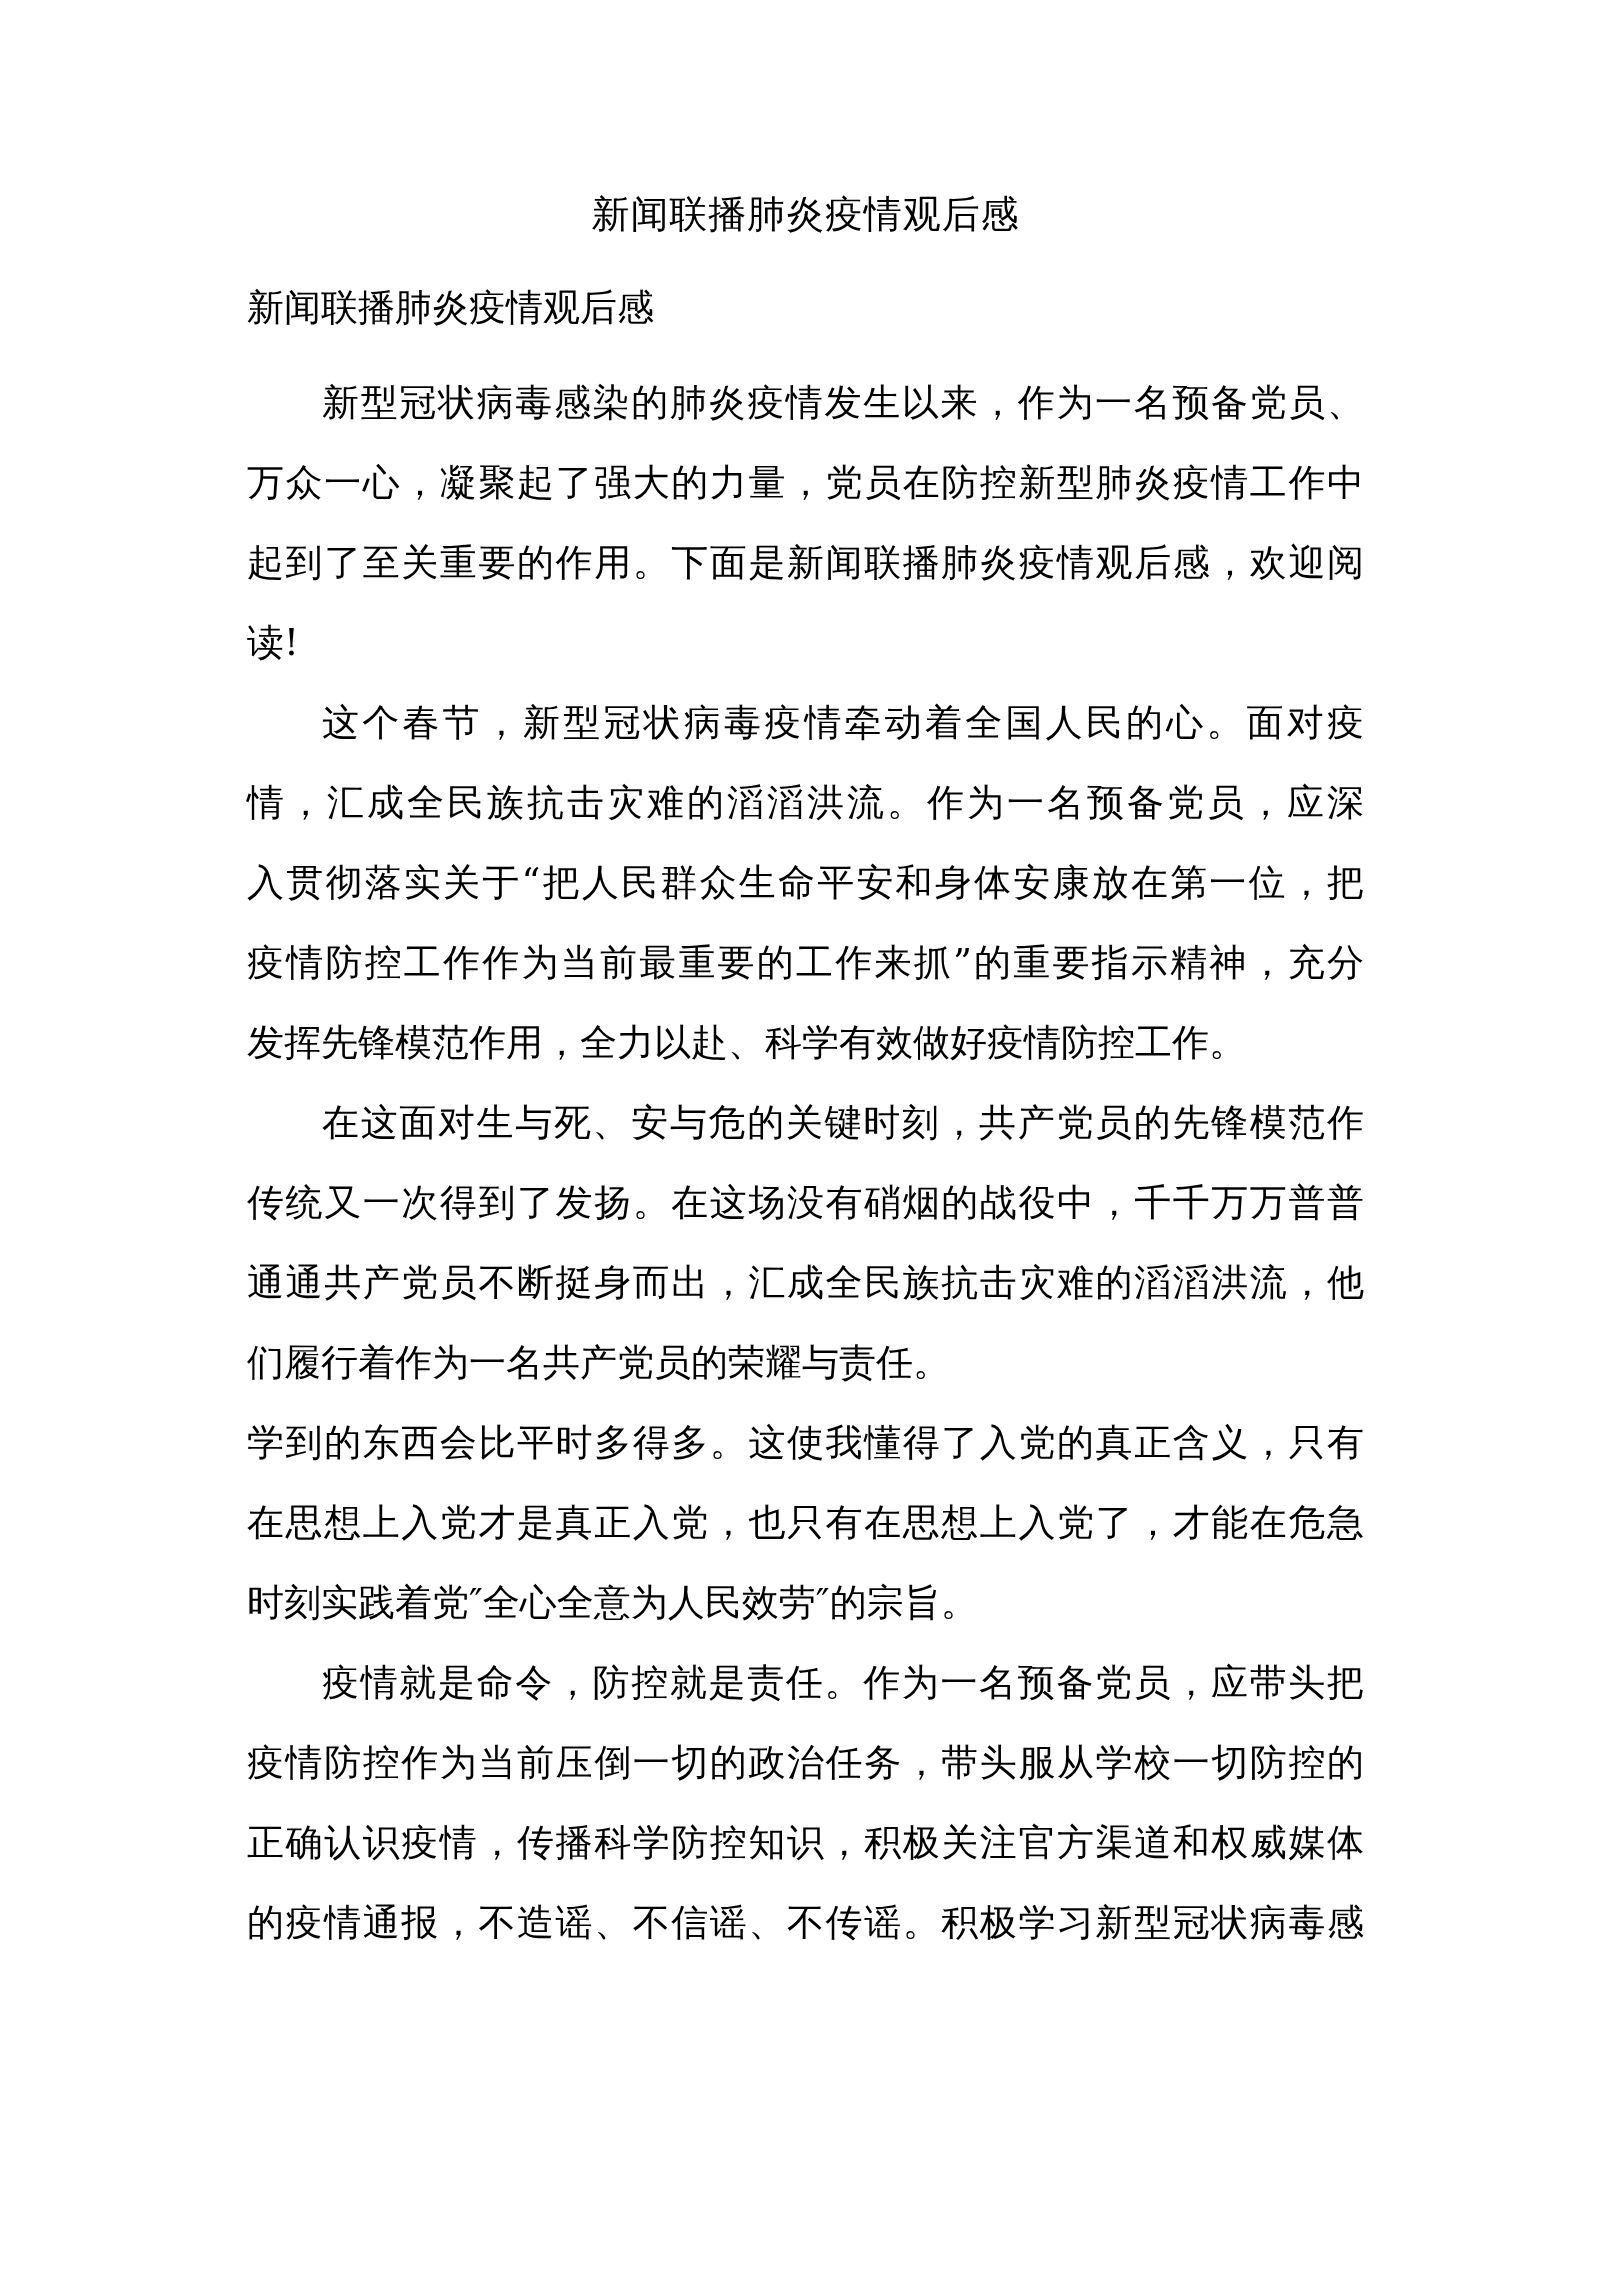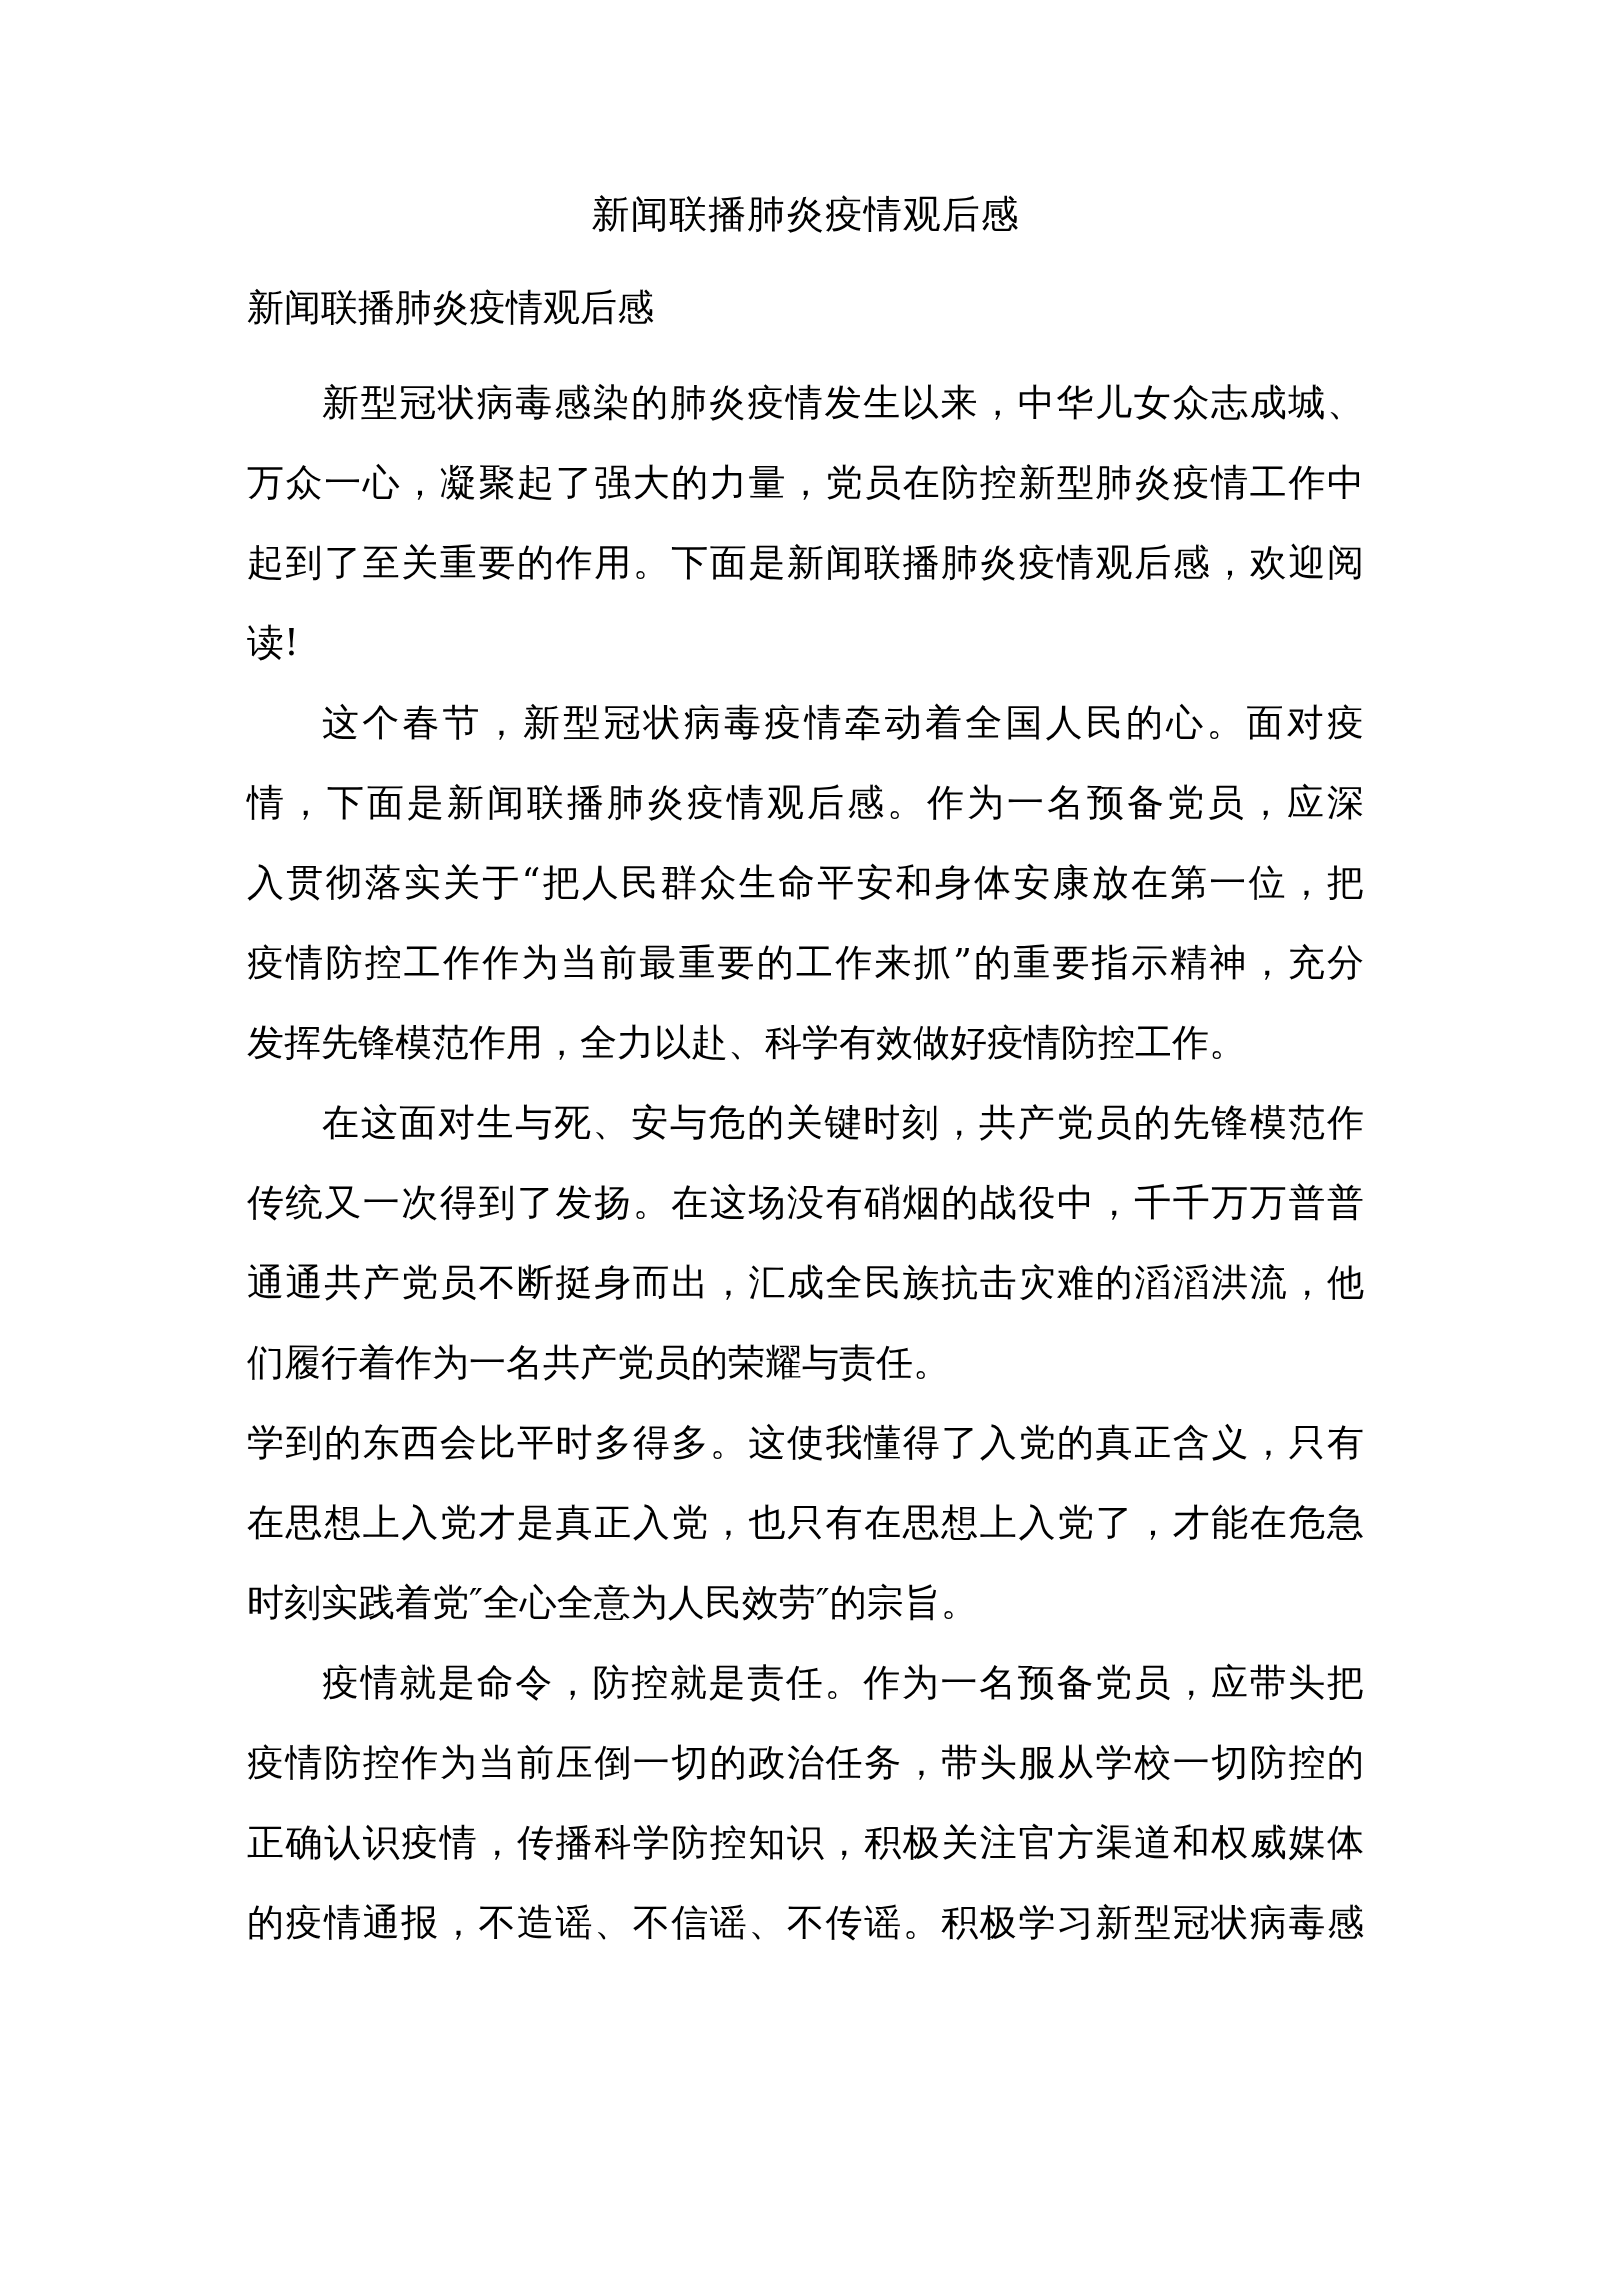--- a/index.html
+++ b/index.html
@@ -70,29 +70,29 @@
 </head>
 <body>
 
 <div class="page">
   <h1 class="doc-title">新闻联播肺炎疫情观后感</h1>
   <p class="doc-subtitle">新闻联播肺炎疫情观后感</p>
 
   <div class="body-text">
 
     <div class="para-block">
-      <span class="line indent">新型冠状病毒感染的肺炎疫情发生以来，中华儿女众志成城、</span>
+      <span class="line indent">新型冠状病毒感染的肺炎疫情发生以来，作为一名预备党员、</span>
       <span class="line">万众一心，凝聚起了强大的力量，党员在防控新型肺炎疫情工作中</span>
       <span class="line">起到了至关重要的作用。下面是新闻联播肺炎疫情观后感，欢迎阅</span>
       <span class="line last">读!</span>
     </div>
 
     <div class="para-block">
       <span class="line indent">这个春节，新型冠状病毒疫情牵动着全国人民的心。面对疫</span>
-      <span class="line">情，下面是新闻联播肺炎疫情观后感。作为一名预备党员，应深</span>
+      <span class="line">情，汇成全民族抗击灾难的滔滔洪流。作为一名预备党员，应深</span>
       <span class="line">入贯彻落实关于“把人民群众生命平安和身体安康放在第一位，把</span>
       <span class="line">疫情防控工作作为当前最重要的工作来抓”的重要指示精神，充分</span>
       <span class="line last">发挥先锋模范作用，全力以赴、科学有效做好疫情防控工作。</span>
     </div>
 
     <div class="para-block">
       <span class="line indent">在这面对生与死、安与危的关键时刻，共产党员的先锋模范作</span>
       <span class="line">传统又一次得到了发扬。在这场没有硝烟的战役中，千千万万普普</span>
       <span class="line">通通共产党员不断挺身而出，汇成全民族抗击灾难的滔滔洪流，他</span>
       <span class="line last">们履行着作为一名共产党员的荣耀与责任。</span>

